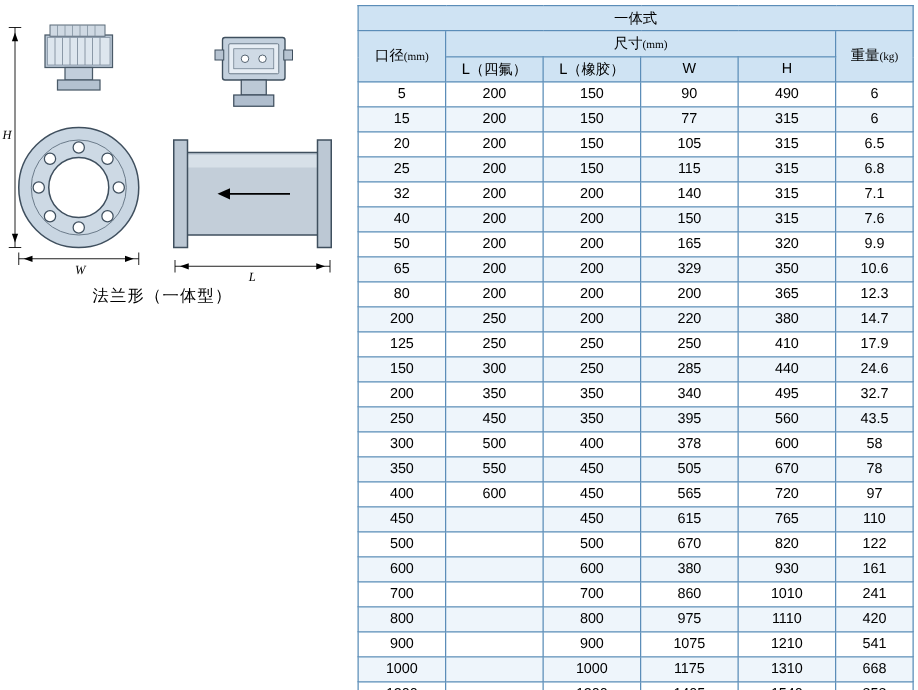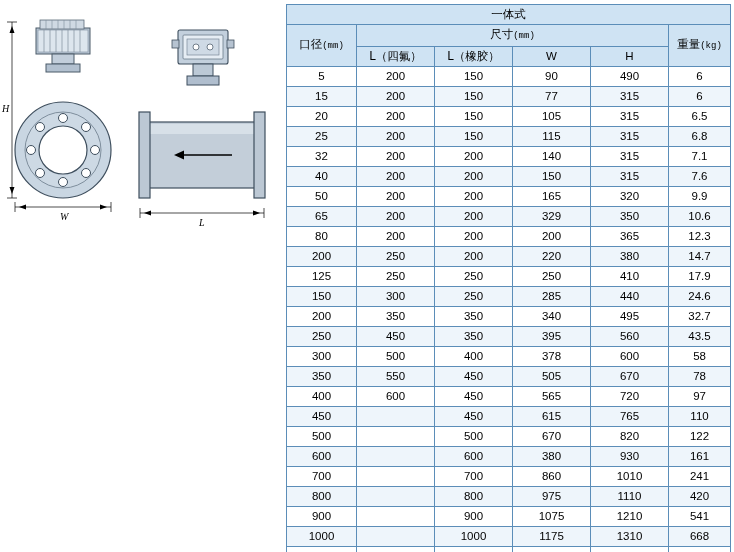--- a/index.html
+++ b/index.html
@@ -85,21 +85,21 @@
     height: 24px;
     line-height: 24px;
     margin-top: 12px;
   }
   .cjk {
     font-family: "DejaVu Sans", sans-serif;
     font-size: 11.5px;
   }
   .sub {
     font-size: 9px;
-    font-family: Liberation Mono, monospace;
+    font-family: Liberation Serif, serif;
   }
   tr.even td {
     background: #ffffff;
   }
   tr.odd td {
     background: #eef5fb;
   }
   td.empty {
     background: #ffffff;
   }
@@ -205,20 +205,21 @@
         <line x1="264" y1="208" x2="264" y2="218"></line>
         <polygon points="144,213 151,210.5 151,215.5" fill="#000" stroke="none"></polygon>
         <polygon points="260,213 253,210.5 253,215.5" fill="#000" stroke="none"></polygon>
       </g>
     </svg>
 
     <div class="dim-label" style="left:2px; top:103px;">H</div>
     <div class="dim-label" style="left:60px; top:211px;">W</div>
     <div class="dim-label" style="left:199px; top:217px;">L</div>
 
+    <div class="figure-caption">法兰形（一体型）</div>
   </div>
 
   <div class="table-wrap">
     <table class="spec">
       <colgroup>
         <col style="width:70px">
         <col style="width:78px">
         <col style="width:78px">
         <col style="width:78px">
         <col style="width:78px">

